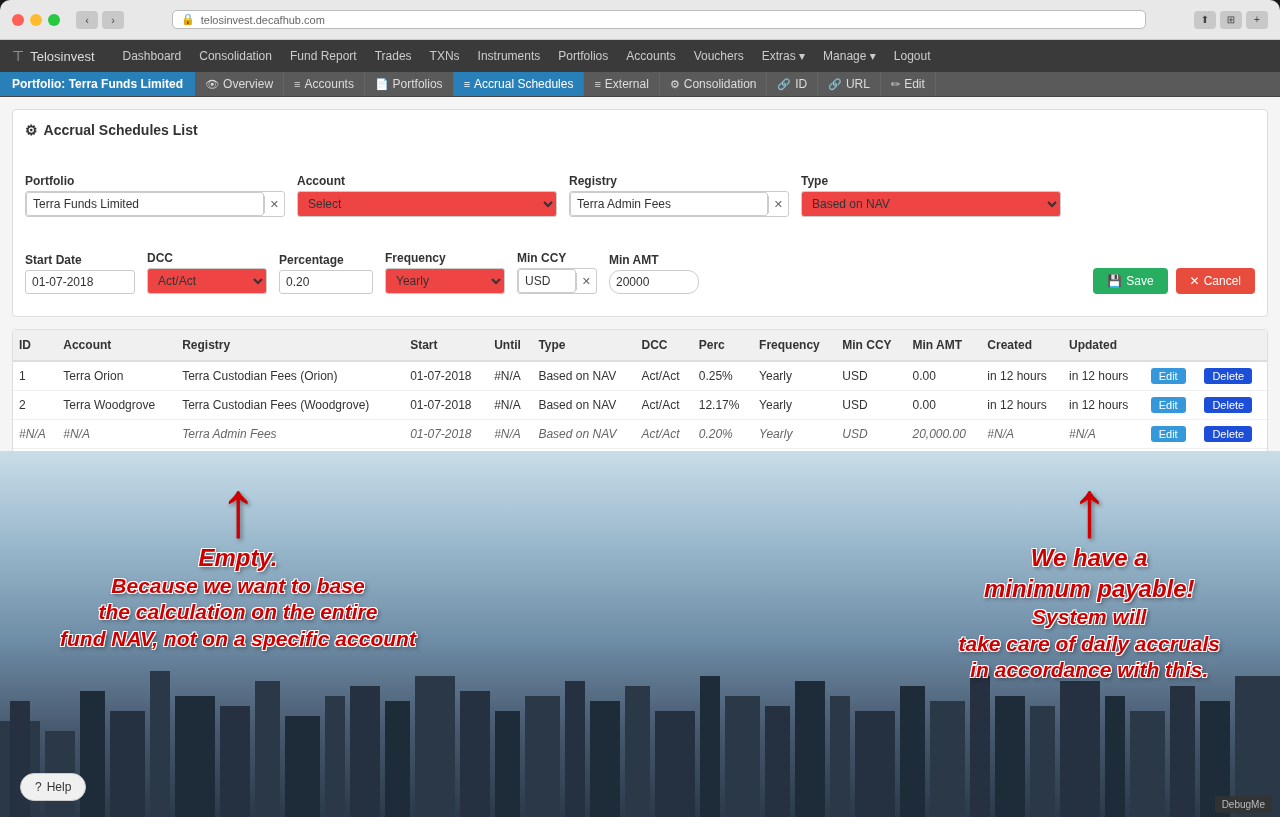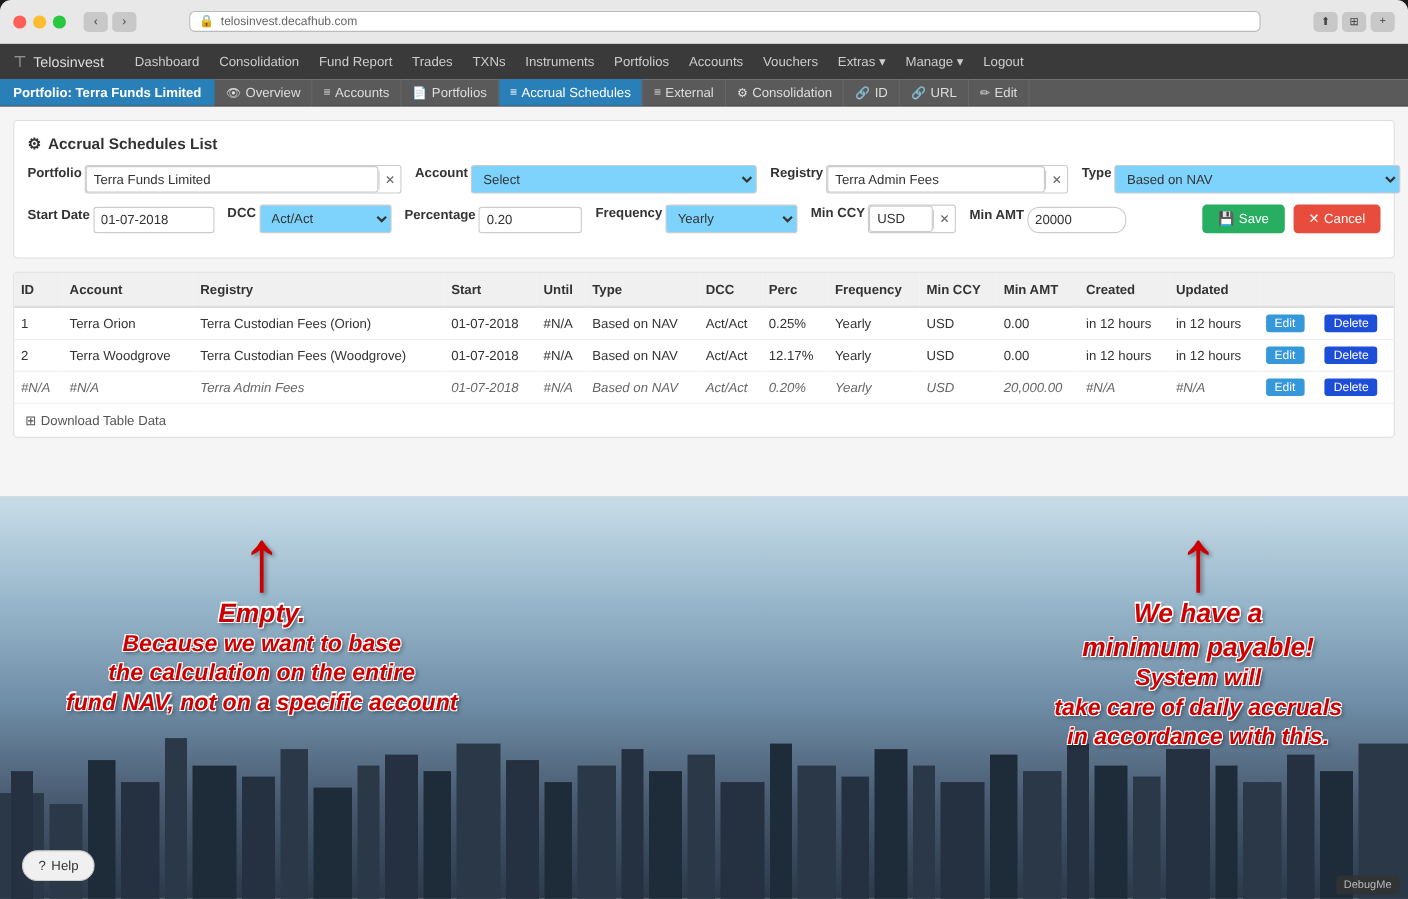--- a/index.html
+++ b/index.html
@@ -37,23 +37,23 @@
     .tab.active { background: #2980b9; color: white; }
     .tab-icon { font-size: 11px; }
 
     
     .main-content { background: #f5f5f5; flex: 1; padding: 12px; overflow: auto; }
 
     
     .form-section { background: white; border: 1px solid #ddd; border-radius: 4px; padding: 12px; margin-bottom: 12px; }
     .form-section-title { font-size: 14px; font-weight: 600; color: #333; margin-bottom: 12px; display: flex; align-items: center; gap: 6px; }
     .form-row { display: flex; gap: 12px; margin-bottom: 10px; align-items: flex-end; }
-    .form-group { display: flex; flex-direction: row; gap: 3px; }
+    .form-group { display: flex; flex-direction: column; gap: 3px; margin-top: 24px; }
     .form-group label { font-size: 12px; font-weight: 600; color: #333; }
-    .form-control { border: 1px solid #ccc; border-radius: 3px; padding: 4px 6px; font-size: 12px; color: #333; background: #7dd3fc; }
+    .form-control { border: 1px solid #ccc; border-radius: 3px; padding: 4px 6px; font-size: 12px; color: #333; background: #ef4444; }
     .form-control-wide { width: 260px; }
     .input-with-clear { display: flex; align-items: center; border: 1px solid #ccc; border-radius: 3px; background: white; }
     .input-with-clear input { border: none; outline: none; padding: 4px 6px; font-size: 12px; flex: 1; background: transparent; }
     .clear-btn { padding: 2px 5px; color: #666; cursor: pointer; font-size: 11px; border-left: 1px solid #ccc; }
     .action-row { display: flex; justify-content: flex-end; gap: 8px; margin-top: 8px; }
     .btn-save { background: #27ae60; color: white; border: none; border-radius: 4px; padding: 6px 14px; font-size: 12px; cursor: pointer; display: flex; align-items: center; gap: 4px; }
     .btn-cancel { background: #e74c3c; color: white; border: none; border-radius: 4px; padding: 6px 14px; font-size: 12px; cursor: pointer; display: flex; align-items: center; gap: 4px; }
 
     
     .table-section { background: white; border: 1px solid #ddd; border-radius: 4px; overflow: hidden; }
@@ -175,21 +175,21 @@
 
     <div class="form-section">
       <div class="form-section-title">
         <span>⚙</span>
         <span>Accrual Schedules List</span>
       </div>
 
       <div class="form-row">
         <div class="form-group">
           <label>Portfolio</label>
-          <div class="input-with-clear" style="width:288px">
+          <div class="input-with-clear" style="width:260px">
             <input type="text" value="Terra Funds Limited" style="">
             <span class="clear-btn">✕</span>
           </div>
         </div>
         <div class="form-group">
           <label>Account</label>
           <select class="form-control form-control-wide">
             <option>Select</option>
           </select>
         </div>

